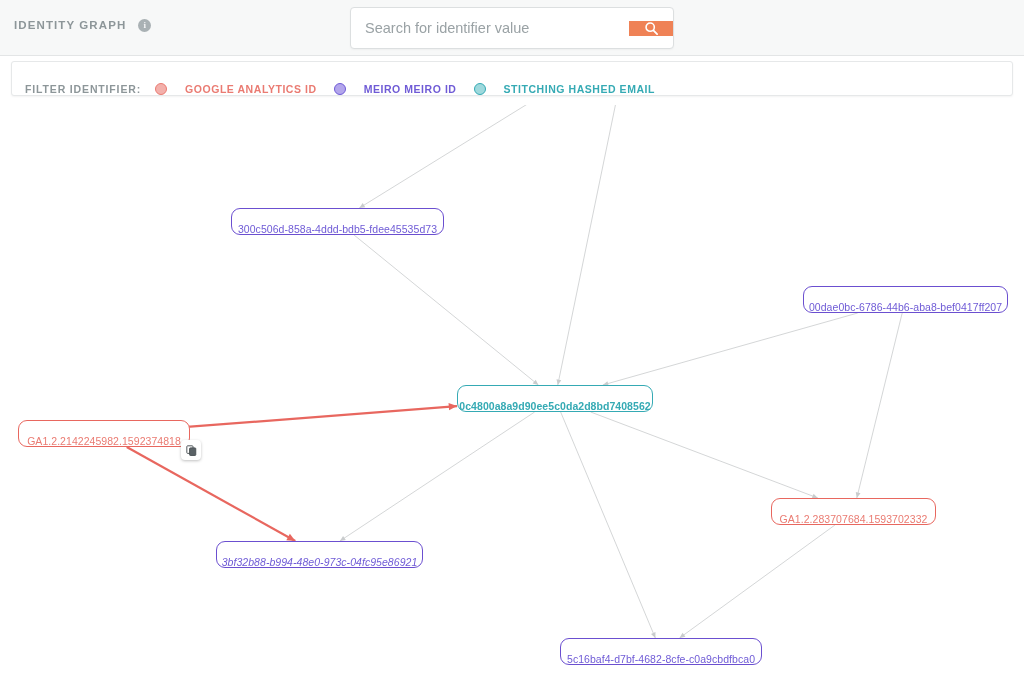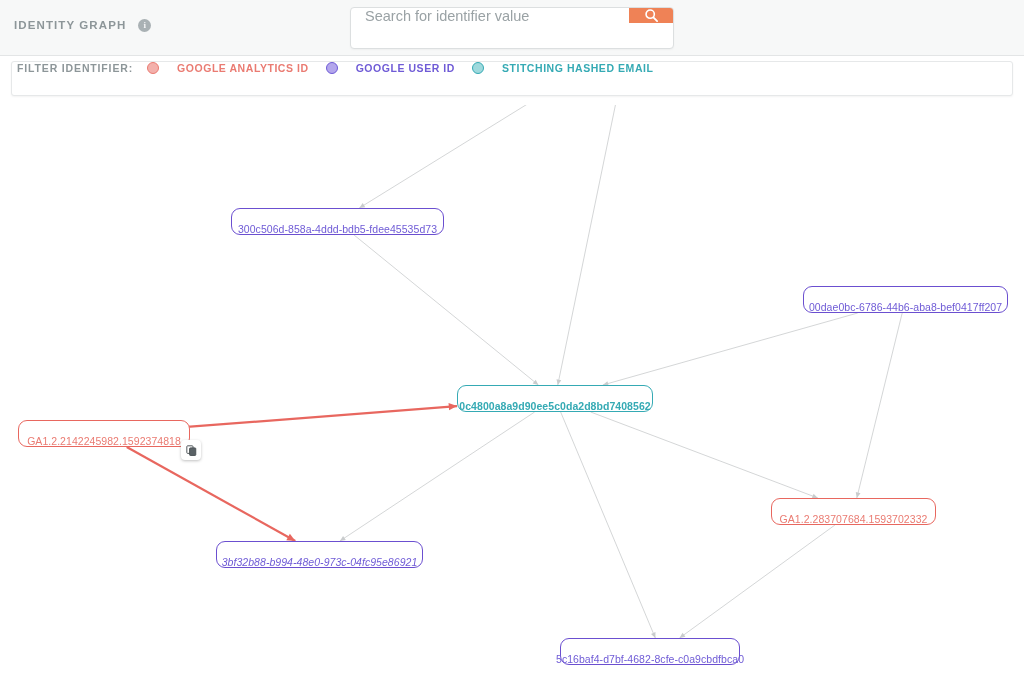--- a/index.html
+++ b/index.html
@@ -68,21 +68,21 @@
     position: absolute;
     left: 350px;
     top: 7px;
     width: 324px;
     height: 42px;
     background: #ffffff;
     border: 1px solid #dcdfe0;
     border-radius: 4px;
     box-sizing: border-box;
     display: flex;
-    align-items: flex-start;
+    align-items: center;
     box-shadow: 0 1px 2px rgba(0,0,0,0.04);
     overflow: hidden;
   }
 
   .search-input {
     flex: 1 1 auto;
     border: none;
     outline: none;
     padding: 0 14px;
     font-size: 14.5px;
@@ -111,22 +111,22 @@
     position: absolute;
     left: 11px;
     top: 61px;
     width: 1002px;
     height: 35px;
     background: #ffffff;
     border: 1px solid #e6e8e9;
     border-radius: 3px;
     box-sizing: border-box;
     display: flex;
-    align-items: flex-start;
-    padding-left: 5px;
+    align-items: flex-end;
+    padding-left: 13px;
     box-shadow: 0 1px 2px rgba(0,0,0,0.05);
   }
 
   .filter-label {
     font-size: 10.5px;
     letter-spacing: 0.85px;
     color: #8d9699;
     font-weight: bold;
     margin-right: 14px;
     white-space: nowrap;
@@ -248,21 +248,21 @@
   </div>
 
   <div class="filterbar">
     <span class="filter-label">FILTER IDENTIFIER:</span>
     <div class="chip">
       <span class="chip-dot" style="background: rgb(243, 176, 171); border: 1.5px solid rgb(234, 123, 114);"></span>
       <span class="chip-label" style="color: rgb(234, 123, 114);">GOOGLE ANALYTICS ID</span>
     </div>
     <div class="chip">
       <span class="chip-dot" style="background: rgb(179, 166, 236); border: 1.5px solid rgb(111, 91, 214);"></span>
-      <span class="chip-label" style="color: rgb(111, 91, 214);">GOOGLE USER ID</span>
+      <span class="chip-label" style="color: rgb(111, 91, 214);">MEIRO MEIRO ID</span>
     </div>
     <div class="chip">
       <span class="chip-dot" style="background: rgb(158, 217, 221); border: 1.5px solid rgb(53, 170, 180);"></span>
       <span class="chip-label" style="color: rgb(53, 170, 180);">STITCHING HASHED EMAIL</span>
     </div>
   </div>
 
   <div class="canvas">
     <svg class="edges-svg" id="edges-svg" viewBox="0 0 1024 570">
         <line x1="606.675" y1="-50" x2="359.325" y2="103" stroke="#c9cccd" stroke-width="0.8"></line>
@@ -300,21 +300,21 @@
         </div>
         <div class="node ga" style="left: 18px; top: 315px; width: 172px;">
           <span class="node-label">GA1.2.2142245982.1592374818</span>
         </div>
         <div class="node ga" style="left: 771px; top: 393px; width: 165px;">
           <span class="node-label">GA1.2.283707684.1593702332</span>
         </div>
         <div class="node meiro" style="left: 216px; top: 436px; width: 207px; font-style: italic;">
           <span class="node-label">3bf32b88-b994-48e0-973c-04fc95e86921</span>
         </div>
-        <div class="node meiro" style="left: 560px; top: 533px; width: 180px;">
+        <div class="node meiro" style="left: 560px; top: 533px; width: 202px;">
           <span class="node-label">5c16baf4-d7bf-4682-8cfe-c0a9cbdfbca0</span>
         </div>
         <div class="copy-button" style="left: 181px; top: 335px;">
           <svg width="11" height="11" viewBox="0 0 16 16">
             <rect x="1.2" y="1.2" width="9" height="11" rx="1.2" fill="#ffffff" stroke="#4b5255" stroke-width="1.4"></rect>
             <rect x="5.2" y="4.2" width="9" height="11" rx="1.2" fill="#5a6266" stroke="#4b5255" stroke-width="1.4"></rect>
           </svg>
         </div>
       </div>
   </div>

